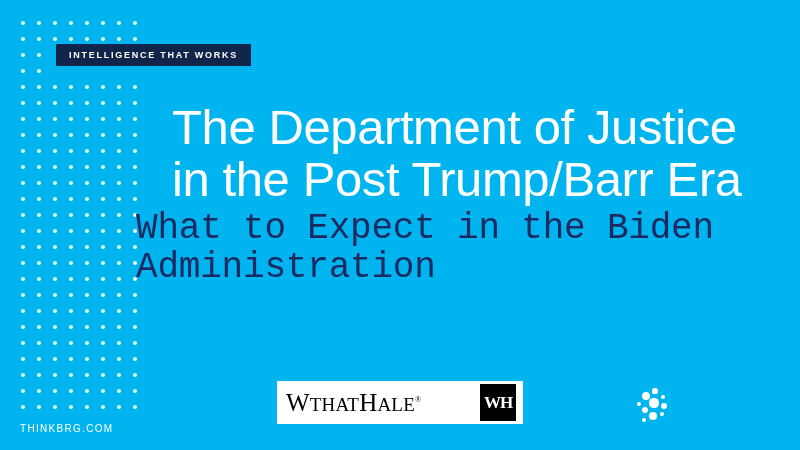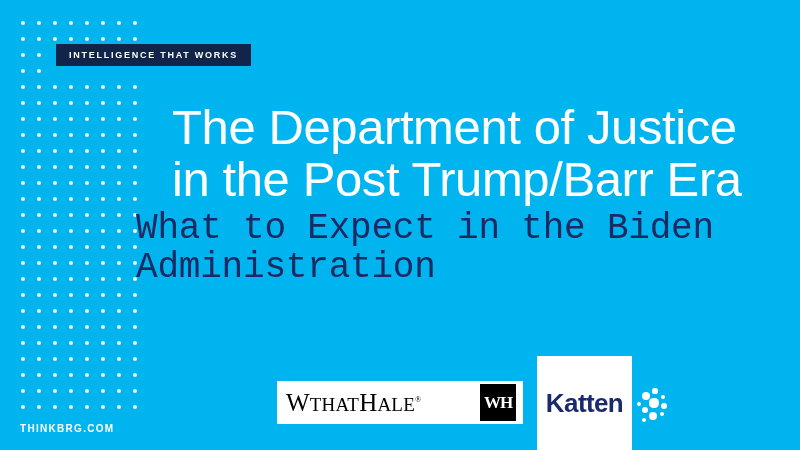--- a/index.html
+++ b/index.html
@@ -91,21 +91,21 @@
     white-space: nowrap;
   }
 
   
   #footer-url {
     position: absolute;
     left: 20px;
     top: 424px;
     color: #ffffff;
     font-size: 10px;
-    font-weight: bold;
+    font-weight: normal;
     letter-spacing: 1.3px;
     line-height: 1;
   }
 
   
   #logo-strip {
     position: absolute;
     left: 0;
     top: 340px;
     width: 800px;
@@ -429,23 +429,20 @@
 
   <div id="logo-strip">
 
     <div id="logo-wilmerhale">
       <div id="wilmerhale-wordmark"><span>W</span><span class="wh-small">THAT</span><span>H</span><span class="wh-small">ALE</span><span id="wilmerhale-reg">®</span></div>
       <div id="wilmerhale-mark">
         <span id="wilmerhale-mark-text">WH</span>
       </div>
     </div>
 
-    <div id="logo-katten">
-      <span id="katten-wordmark">Katten</span>
-    </div>
 
     <div id="logo-brg">
       <div id="brg-mark">
           <div class="brg-dot" style="left: 16.4px; top: 1.4px; width: 5.2px; height: 5.2px;"></div>
           <div class="brg-dot" style="left: 5.8px; top: 4.8px; width: 8.4px; height: 8.4px;"></div>
           <div class="brg-dot" style="left: 24.9px; top: 7.9px; width: 4.2px; height: 4.2px;"></div>
           <div class="brg-dot" style="left: 1px; top: 15px; width: 4px; height: 4px;"></div>
           <div class="brg-dot" style="left: 13.4px; top: 11.4px; width: 9.2px; height: 9.2px;"></div>
           <div class="brg-dot" style="left: 25px; top: 16px; width: 6px; height: 6px;"></div>
           <div class="brg-dot" style="left: 6px; top: 20px; width: 6px; height: 6px;"></div>

